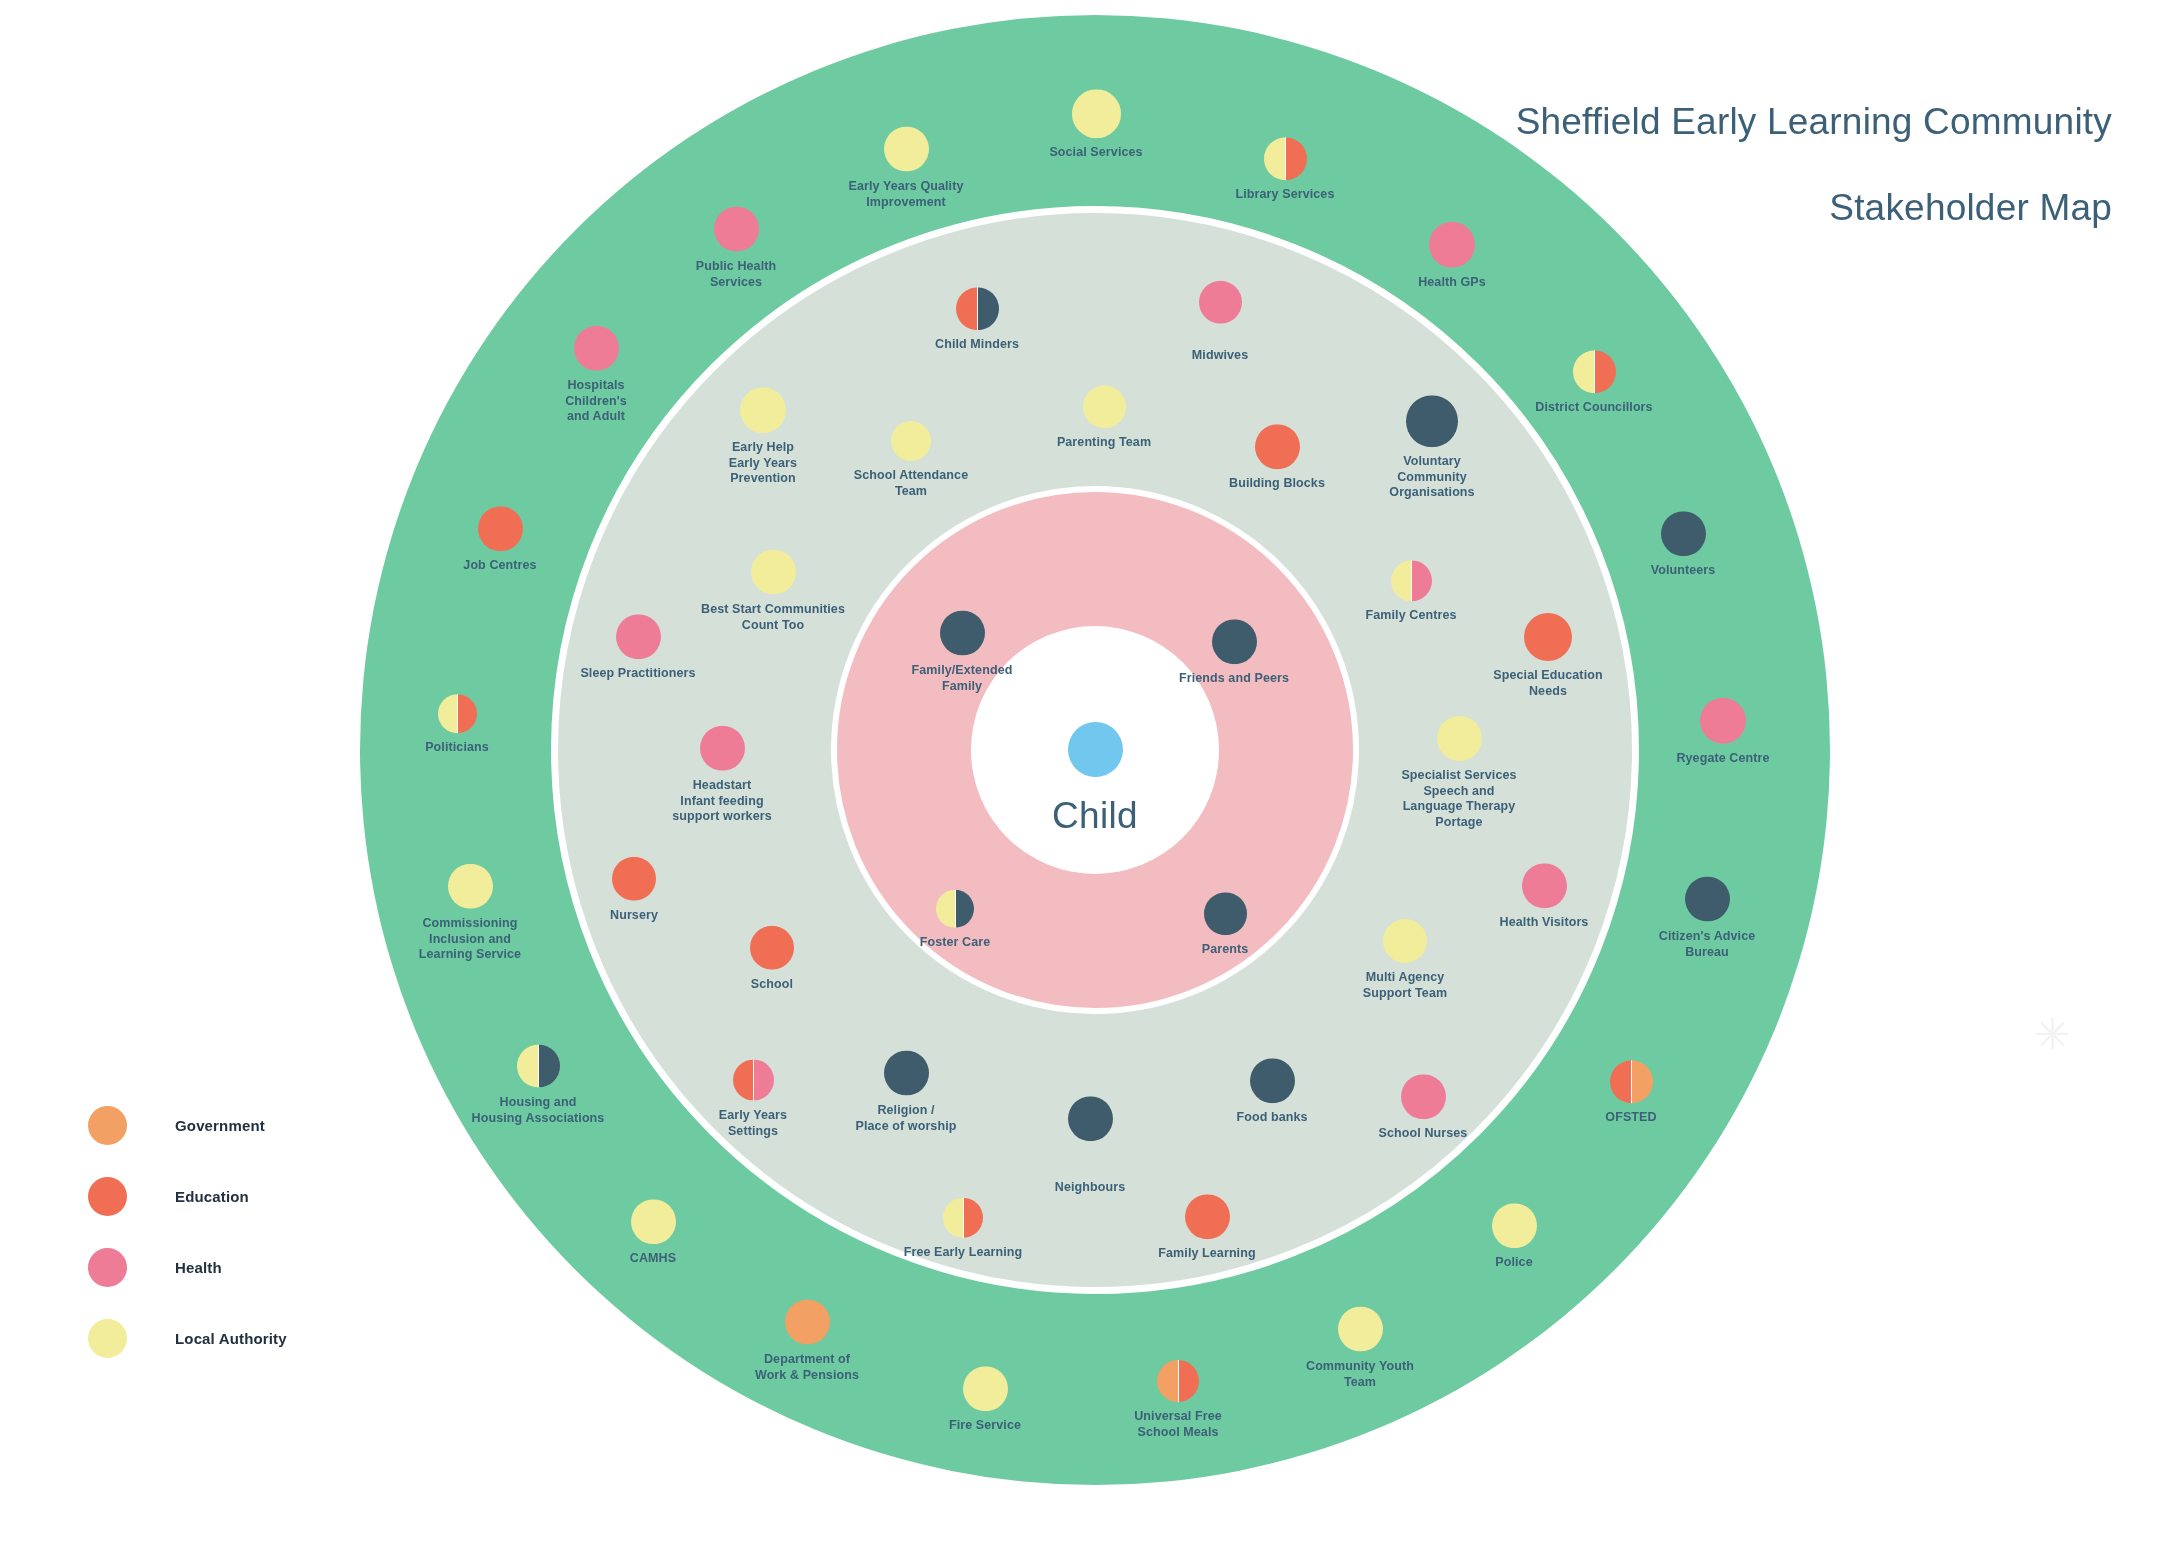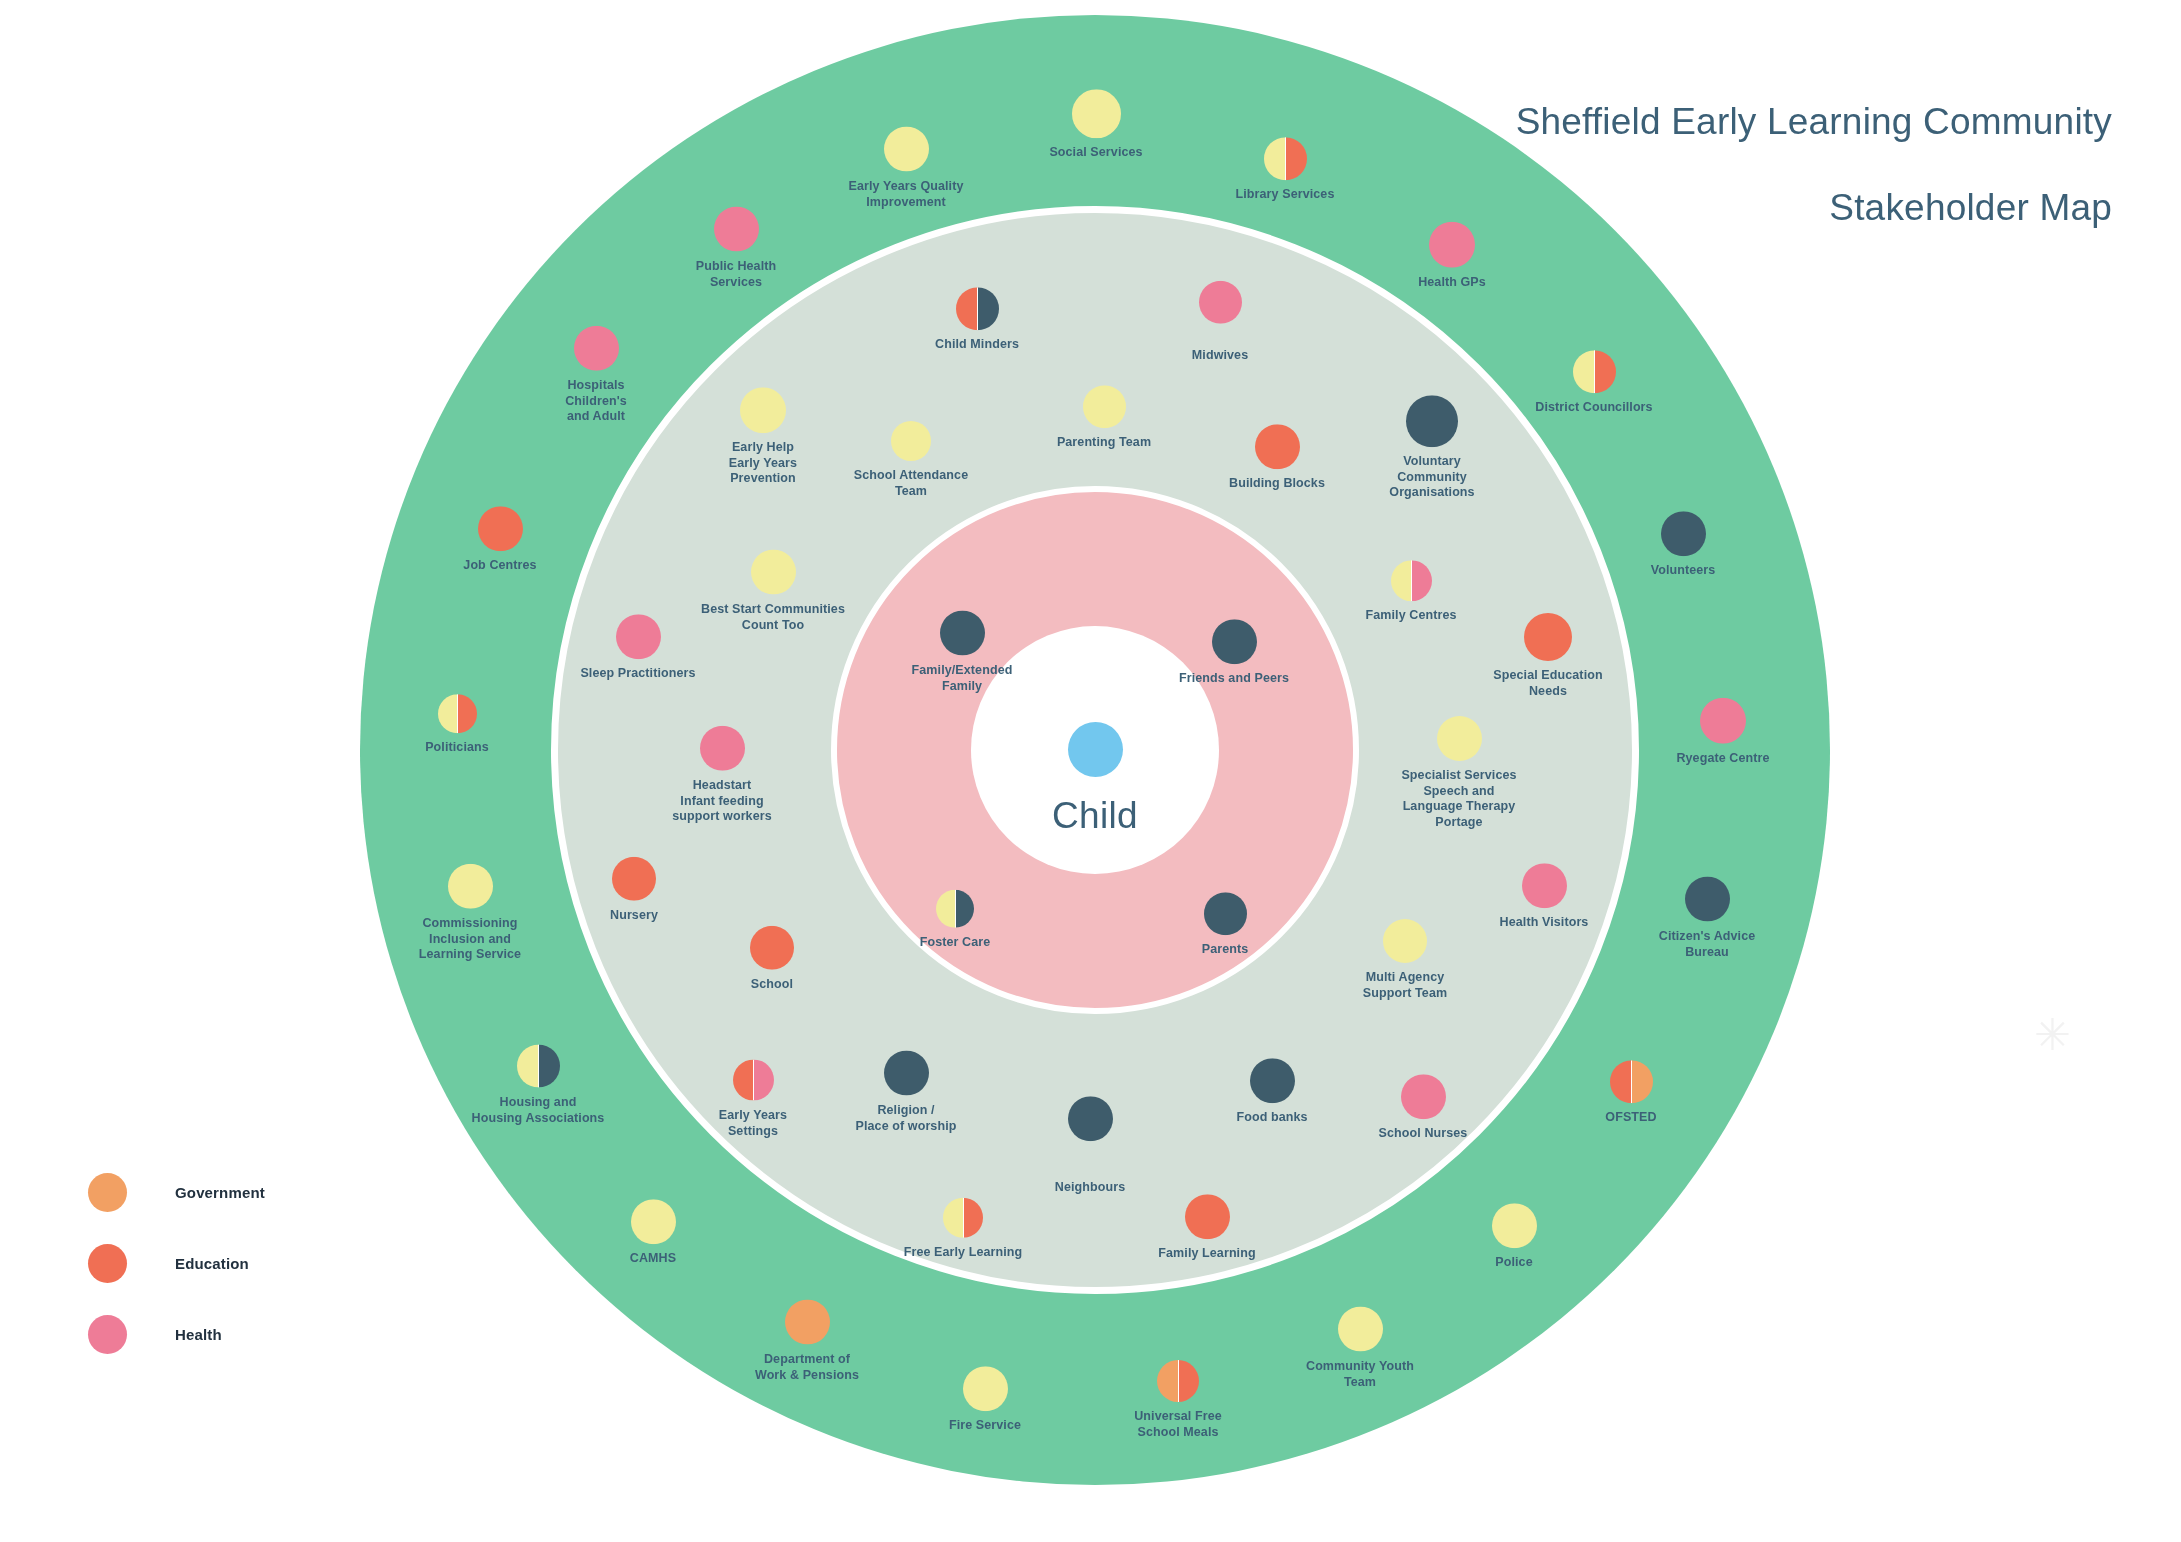--- a/index.html
+++ b/index.html
@@ -109,21 +109,21 @@
     line-height: 1.24;
     font-weight: 700;
     letter-spacing: .1px;
     white-space: pre-line;
   }
 
   
   #legend {
     position: absolute;
     left: 88px;
-    top: 1157px;
+    top: 1090px;
   }
   .legend-row {
     display: flex;
     align-items: center;
     height: 71px;
   }
   .legend-dot {
     width: 39px; height: 39px;
     border-radius: 50%;
     flex-shrink: 0;
@@ -506,17 +506,21 @@
         <div class="legend-text">Government</div>
       </div>
       <div class="legend-row">
         <div class="legend-dot" style="background: rgb(240, 111, 84);"></div>
         <div class="legend-text">Education</div>
       </div>
       <div class="legend-row">
         <div class="legend-dot" style="background: rgb(238, 124, 151);"></div>
         <div class="legend-text">Health</div>
       </div>
+      <div class="legend-row">
+        <div class="legend-dot" style="background: rgb(242, 237, 155);"></div>
+        <div class="legend-text">Local Authority</div>
+      </div>
     </div>
 
   <div id="asterisk">✳</div>
 
 </div>
 
 </body></html>

